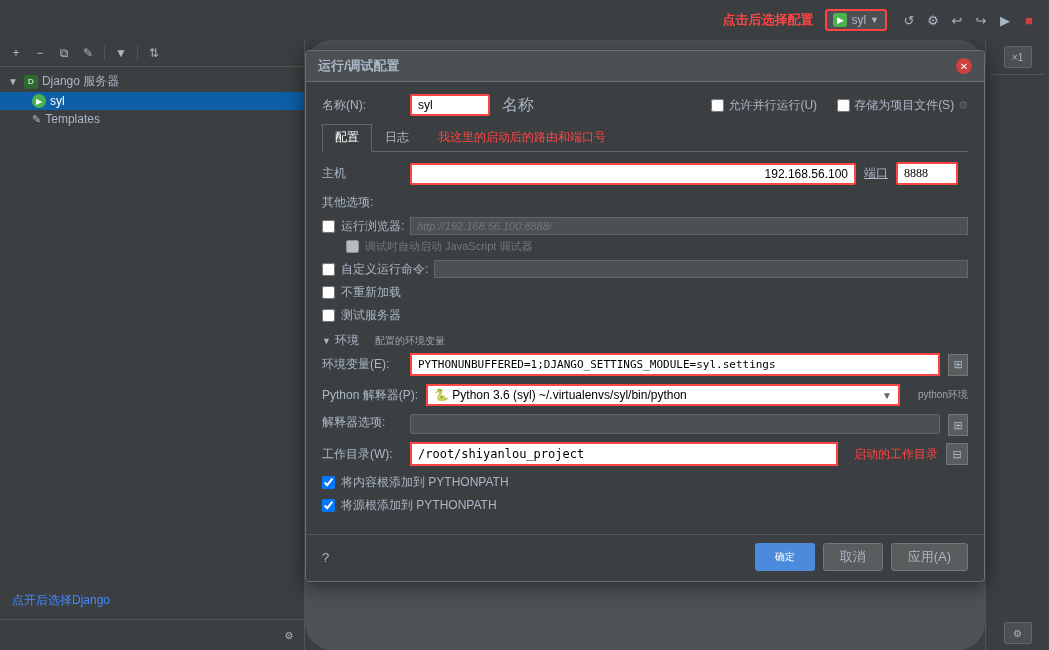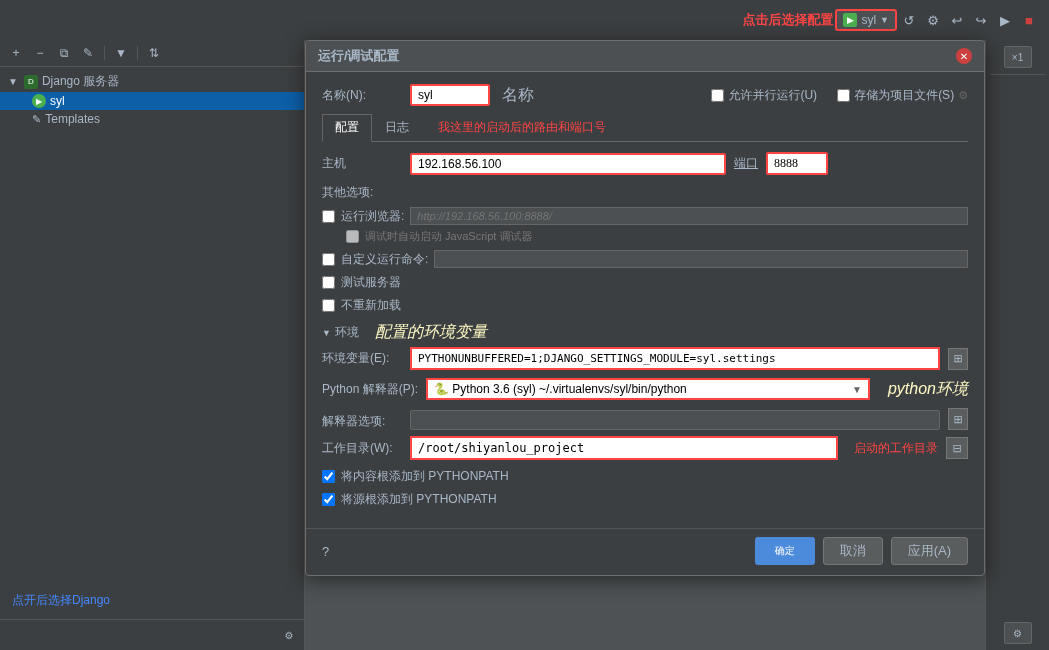--- a/index.html
+++ b/index.html
@@ -6,21 +6,21 @@
     body { font-family: 'Microsoft YaHei', Arial, sans-serif; font-size: 12px; background: #3c3f41; color: #a9b7c6; width: 1049px; height: 650px; overflow: hidden; }
 
     
     .top-bar {
       background: #3c3f41;
       height: 40px;
       display: flex;
       align-items: center;
       justify-content: flex-end;
       padding: 0 10px;
-      gap: 2px;
+      gap: 12px;
     }
     .annotation-red {
       color: #ff4444;
       font-size: 13px;
       font-weight: bold;
     }
     .config-selector {
       display: flex;
       align-items: center;
       border: 2px solid #ff4444;
@@ -122,21 +122,23 @@
       color: #a9b7c6; font-size: 10px; cursor: pointer;
     }
 
     
     .dialog-overlay {
       flex: 1;
       background: #4e5254;
       display: flex;
       align-items: flex-start;
       justify-content: center;
+      padding-top: 10px;
       position: relative;
+      border-radius: 27px;
     }
     .dialog {
       background: #3c3f41;
       border: 1px solid #6e6e6e;
       border-radius: 4px;
       width: 680px;
       box-shadow: 0 4px 20px rgba(0,0,0,0.5);
     }
     .dialog-title-bar {
       background: #4c5052;
@@ -165,21 +167,21 @@
     .form-input {
       background: #fff;
       border: 1px solid #8888aa;
       border-radius: 2px;
       color: #000;
       padding: 2px 6px;
       font-size: 12px;
     }
     .form-input.outlined { border: 2px solid #ff4444; }
     .name-input { width: 80px; }
-    .host-input { width: 316px; }
+    .host-input { width: 446px; text-align: right; }
     .port-input { width: 62px; font-family: Liberation Serif, serif; }
 
     .tabs-row {
       display: flex; gap: 0; margin-bottom: 10px;
       border-bottom: 1px solid #666;
     }
     .tab {
       padding: 4px 12px;
       color: #a9b7c6;
       cursor: pointer;
@@ -188,21 +190,21 @@
     }
     .tab.active {
       background: #3c3f41;
       border: 1px solid #666;
       border-bottom: 1px solid #3c3f41;
       color: #fff;
       margin-bottom: -1px;
     }
 
     .annotation-red-inline { color: #ff4444; font-size: 12px; }
-    .annotation-blue-inline { color: #fef9c3; font-size: 16px; font-style: italic; }
+    .annotation-blue-inline { color: #a3a3a3; font-size: 10px; }
 
     .checkbox-row {
       display: flex; align-items: center; gap: 6px;
       margin-bottom: 6px;
     }
     .checkbox-row input[type=checkbox] { cursor: pointer; }
     .checkbox-label { color: #a9b7c6; font-size: 12px; }
 
     .section-header {
       color: #a9b7c6; font-size: 12px;
@@ -311,21 +313,21 @@
     .right-strip-sep { height: 1px; width: 100%; background: #555; margin: 2px 0; }
 
     .name-annotation { color: #a9b7c6; font-size: 16px; margin-left: 4px; }
 
     .other-options-row {
       display: flex; margin-bottom: 6px;
     }
     .other-options-label { color: #a9b7c6; font-size: 12px; min-width: 80px; }
 
     .interpreter-options-row {
-      display: flex; align-items: flex-end; margin-bottom: 6px; gap: 8px;
+      display: flex; align-items: flex-start; margin-bottom: 6px; gap: 8px;
     }
 
     .host-port-row {
       display: flex; align-items: center; gap: 8px; margin-bottom: 9px;
     }
 
     .run-browser-row {
       display: flex; align-items: center; gap: 6px; margin-bottom: 4px;
     }
     .run-browser-label { color: #a9b7c6; font-size: 12px; }
@@ -473,25 +475,25 @@
 
         <div class="custom-cmd-row">
           <input type="checkbox" style="">
           <span class="form-label" style="min-width:auto;">自定义运行命令:</span>
           <input class="custom-cmd-input" type="text" style="">
         </div>
 
         <div class="checkboxes-section">
           <div class="checkbox-row">
             <input type="checkbox" style="">
-            <span class="checkbox-label">测试服务器</span>
+            <span class="checkbox-label">不重新加载</span>
           </div>
           <div class="checkbox-row">
             <input type="checkbox" style="">
-            <span class="checkbox-label">不重新加载</span>
+            <span class="checkbox-label">测试服务器</span>
           </div>
         </div>
 
         <div class="section-header">
           <span class="section-arrow">▼</span>
           <span>环境</span>
           <span class="annotation-blue-inline" style="margin-left:12px;">配置的环境变量</span>
         </div>
 
         <div class="form-row">

